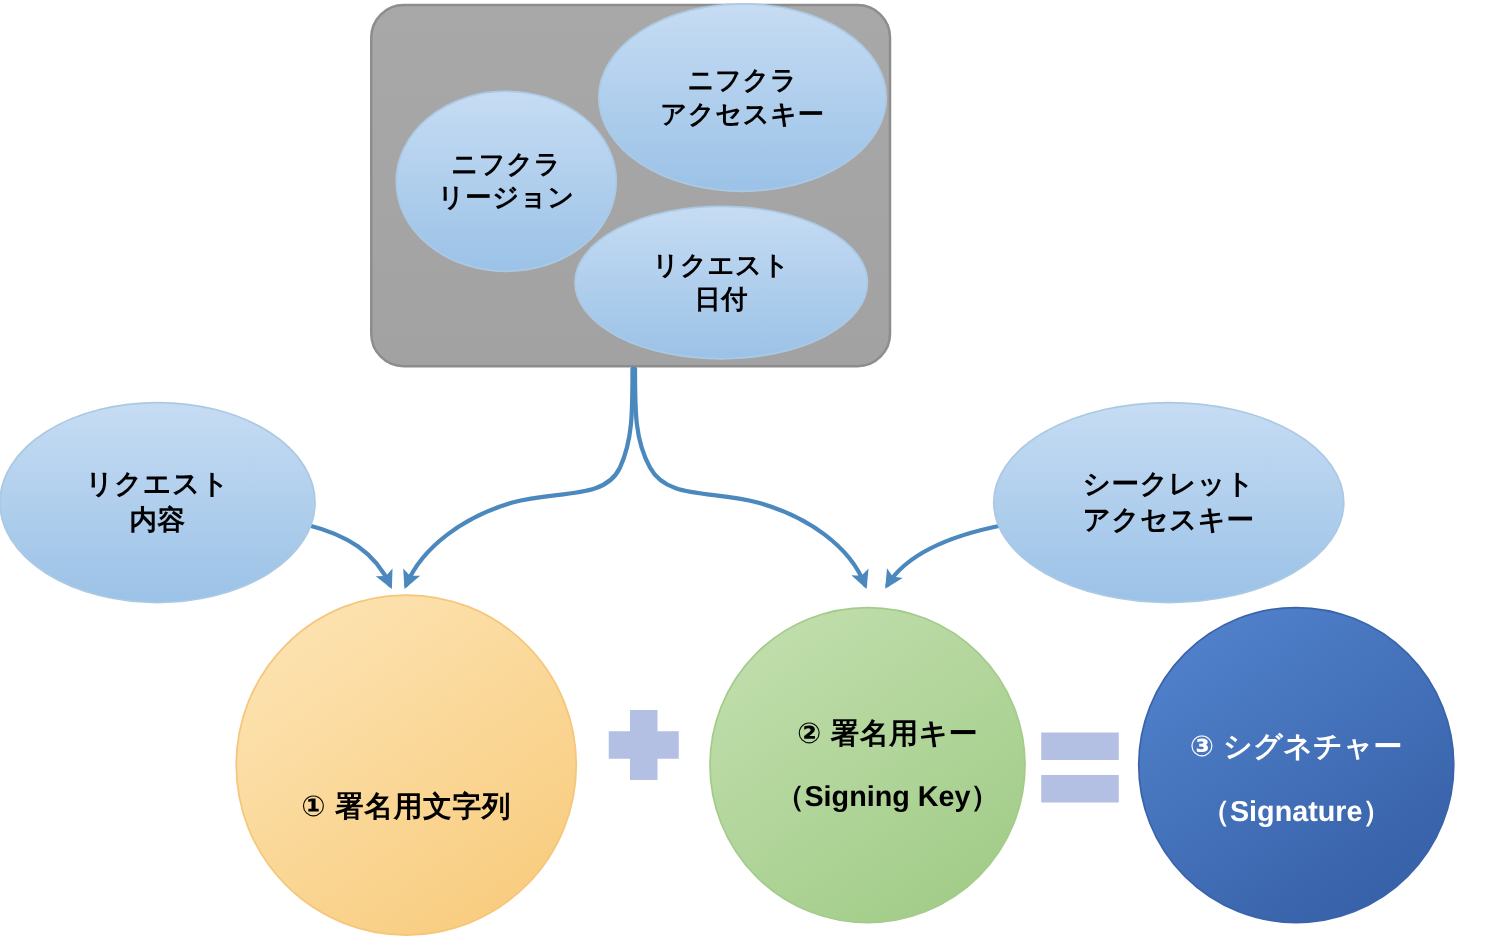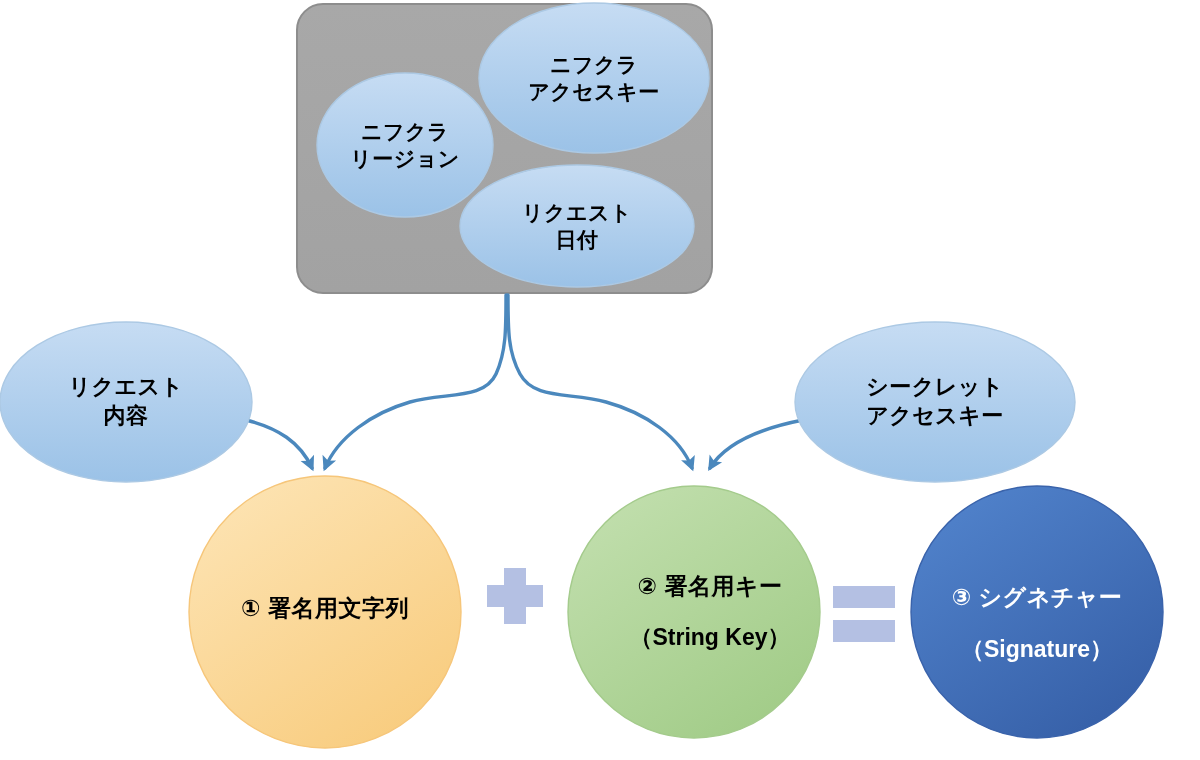--- a/index.html
+++ b/index.html
@@ -163,27 +163,27 @@
   <div class="node-label lbl-source-ellipse" style="left:6px; top:363px; width:240px; height:78px;">
     <span class="line">リクエスト</span>
     <span class="line">内容</span>
   </div>
 
   <div class="node-label lbl-source-ellipse" style="left:815px; top:363px; width:240px; height:78px;">
     <span class="line">シークレット</span>
     <span class="line">アクセスキー</span>
   </div>
 
-  <div class="node-label lbl-result-circle" style="left:189px; top:572px; width:272px; height:100px;">
+  <div class="node-label lbl-result-circle" style="left:189px; top:584px; width:272px; height:100px;justify-content:flex-end;">
     <span class="line jp">① 署名用文字列</span>
   </div>
 
   <div class="node-label lbl-result-circle" style="left:584px; top:562px; width:252px; height:100px;">
     <span class="line jp">② 署名用キー</span>
-    <span class="line en">（String Key）</span>
+    <span class="line en">（Signing Key）</span>
   </div>
 
   <div class="node-label lbl-result-circle on-dark" style="left:911px; top:562px; width:252px; height:100px;justify-content:flex-end;">
     <span class="line jp">③ シグネチャー</span>
     <span class="line en">（Signature）</span>
   </div>
 
 </div>
 
 </body></html>

